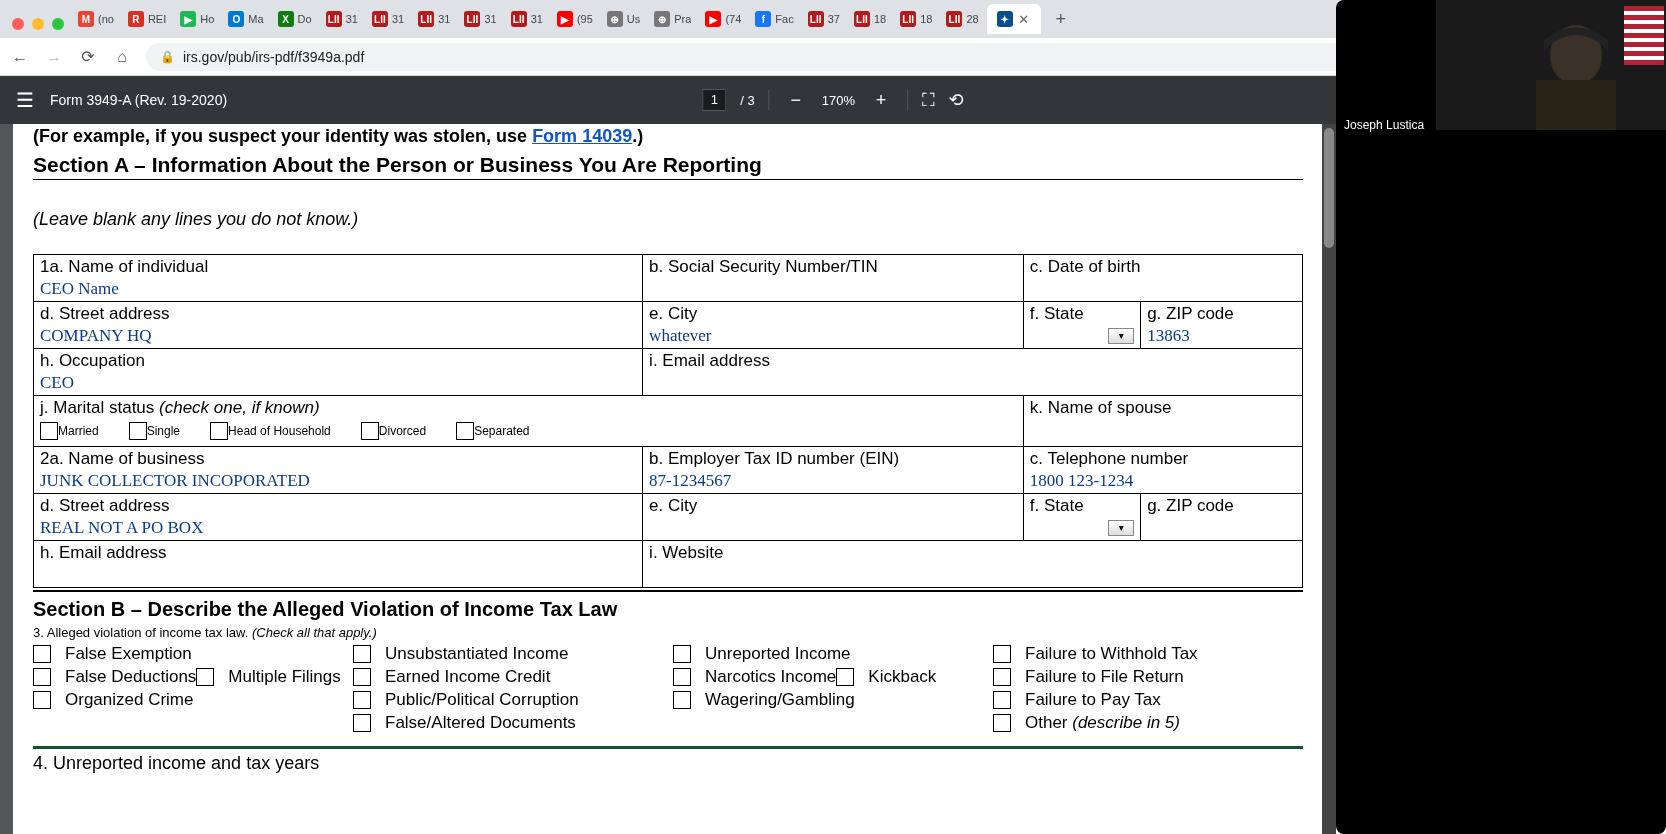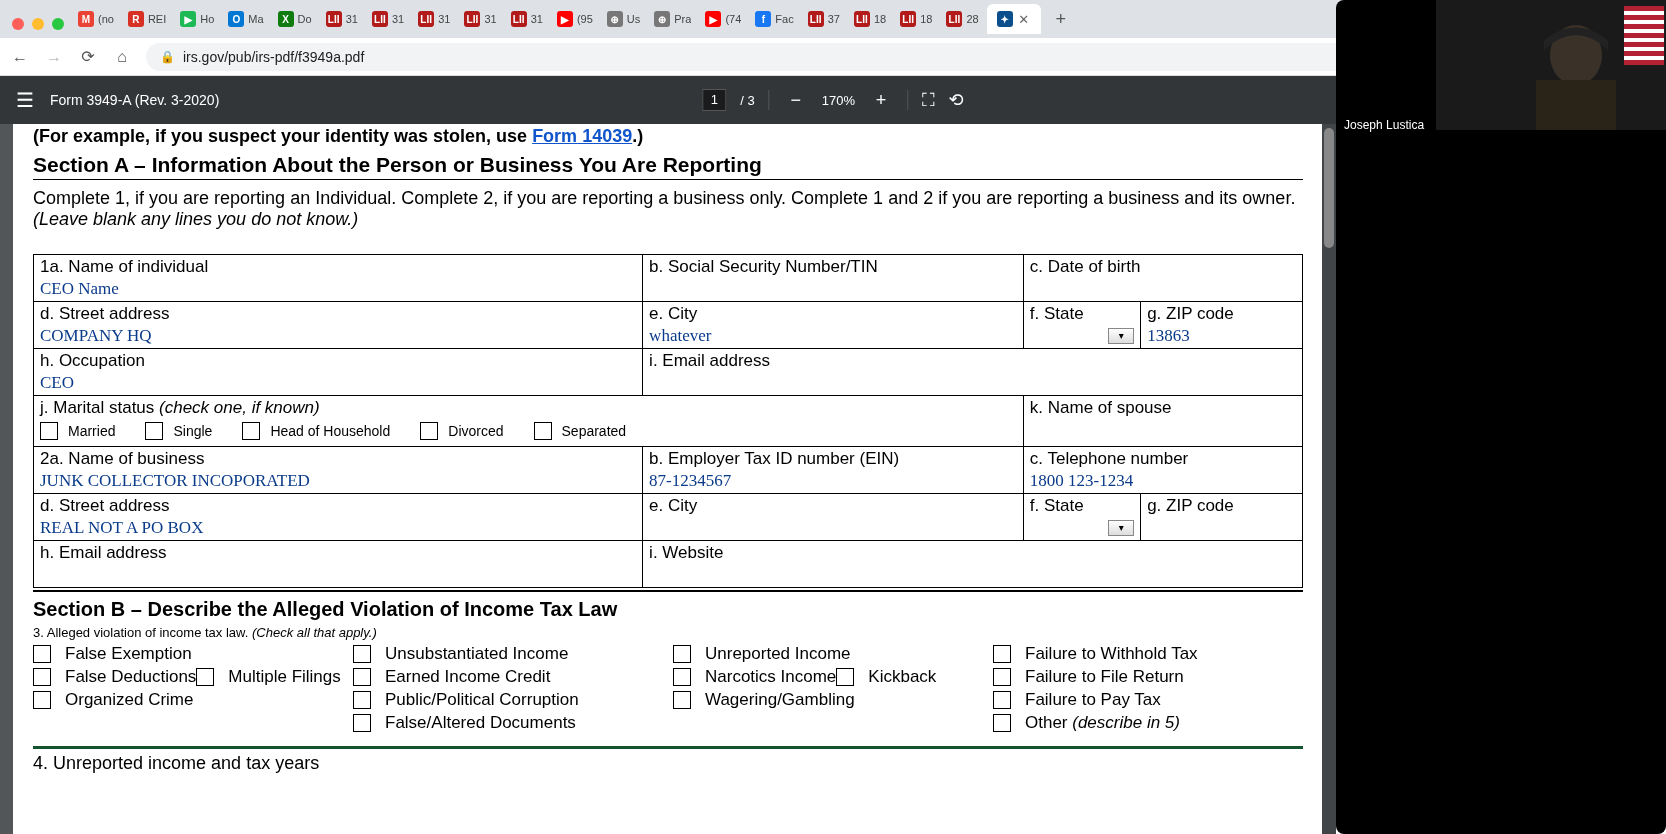--- a/index.html
+++ b/index.html
@@ -57,21 +57,21 @@
 .sec-sub em { font-style: italic; }
 
 table.form { width: 100%; border-collapse: collapse; margin-top: 24px; }
 table.form td { border: 1px solid #000; vertical-align: top; padding: 2px 6px 2px 6px; }
 .fld-label { font-size: 17px; font-weight: 500; }
 .fld-hint { font-style: italic; font-weight:400; }
 .fld-val { font-size: 17px; color: #0a3b8a; font-family: Georgia, serif; margin-top: 2px; min-height: 20px; }
 .state-dd { float:right; width:26px; height:16px; border:1px solid #888; background: linear-gradient(#fff,#ddd); font-size:10px; text-align:center; line-height:14px; margin-top:4px; }
 
 .chk-row { display: flex; gap: 30px; padding: 4px 0; align-items:center; }
-.chk { display: inline-flex; align-items: center; gap: 10px; font-size: 14px; }
+.chk { display: inline-flex; align-items: center; font-size: 12px; }
 .chk-box { width: 18px; height: 18px; border: 1.5px solid #000; display:inline-block; }
 
 .violation-grid { display: grid; grid-template-columns: repeat(4, 1fr); column-gap: 10px; padding: 4px 0; }
 .violation-grid .chk { font-size: 17px; gap: 14px; margin-bottom: 2px; }
 .sec-b-title { font-size: 20px; font-weight:700; border-top: 2.5px solid #000; padding-top:6px; margin-top:2px; }
 .q3 { font-size: 13px; margin-top: 4px; }
 .q4 { font-size: 18px; border-top: 3px solid #14532d; padding-top:4px; margin-top:6px; }
 
 
 .video-panel { position: absolute; top: 0; right: 0; width: 330px; bottom: 0; background: #000; border-radius: 8px; }
@@ -193,21 +193,21 @@
   <span class="toolbar-ico">☆</span>
   <span class="toolbar-ico">▤</span>
   <span class="toolbar-ico">🧩</span>
   <span class="toolbar-ico">◧</span>
   <span class="toolbar-ico">✦</span>
   <span class="toolbar-ico">⋮</span>
 </div>
 
 <div class="pdf-header">
   <span class="hamburger">☰</span>
-  <span class="pdf-title">Form 3949-A (Rev. 3-2020)</span>
+  <span class="pdf-title">Form 3949-A (Rev. 19-2020)</span>
   <div class="pdf-center">
     <span class="page-box">1</span>
     <span class="page-total">/ <span>3</span></span>
     <span class="hdr-sep"></span>
     <span class="zoom-btn">−</span>
     <span class="zoom-level">170%</span>
     <span class="zoom-btn">+</span>
     <span class="hdr-sep"></span>
     <span class="hdr-ico">⛶</span>
     <span class="hdr-ico">⟲</span>
@@ -219,21 +219,21 @@
   </div>
 </div>
 
 <div class="doc-wrap">
   <div class="page">
     <div class="cutline">
       <span>(For example, if you suspect your identity was stolen, use </span><a href="#">Form 14039</a><span>.)</span>
     </div>
     <div class="sec-title">Section A – Information About the Person or Business You Are Reporting</div>
     <div class="sec-sub">
-      <span>Complete 1, if you are reporting an Individual. Complete 2, if you are reporting a business only. Complete 1 and 2 if you are reporting a business and its owner.</span><br>
+      <br>
       <em>(Leave blank any lines you do not know.)</em>
     </div>
 
     <table class="form">
       <tbody>
           <tr>
         <td style="width:48%">
               <div class="fld-label">1a. Name of individual</div>
               <div class="fld-val">CEO Name</div>
             </td>

